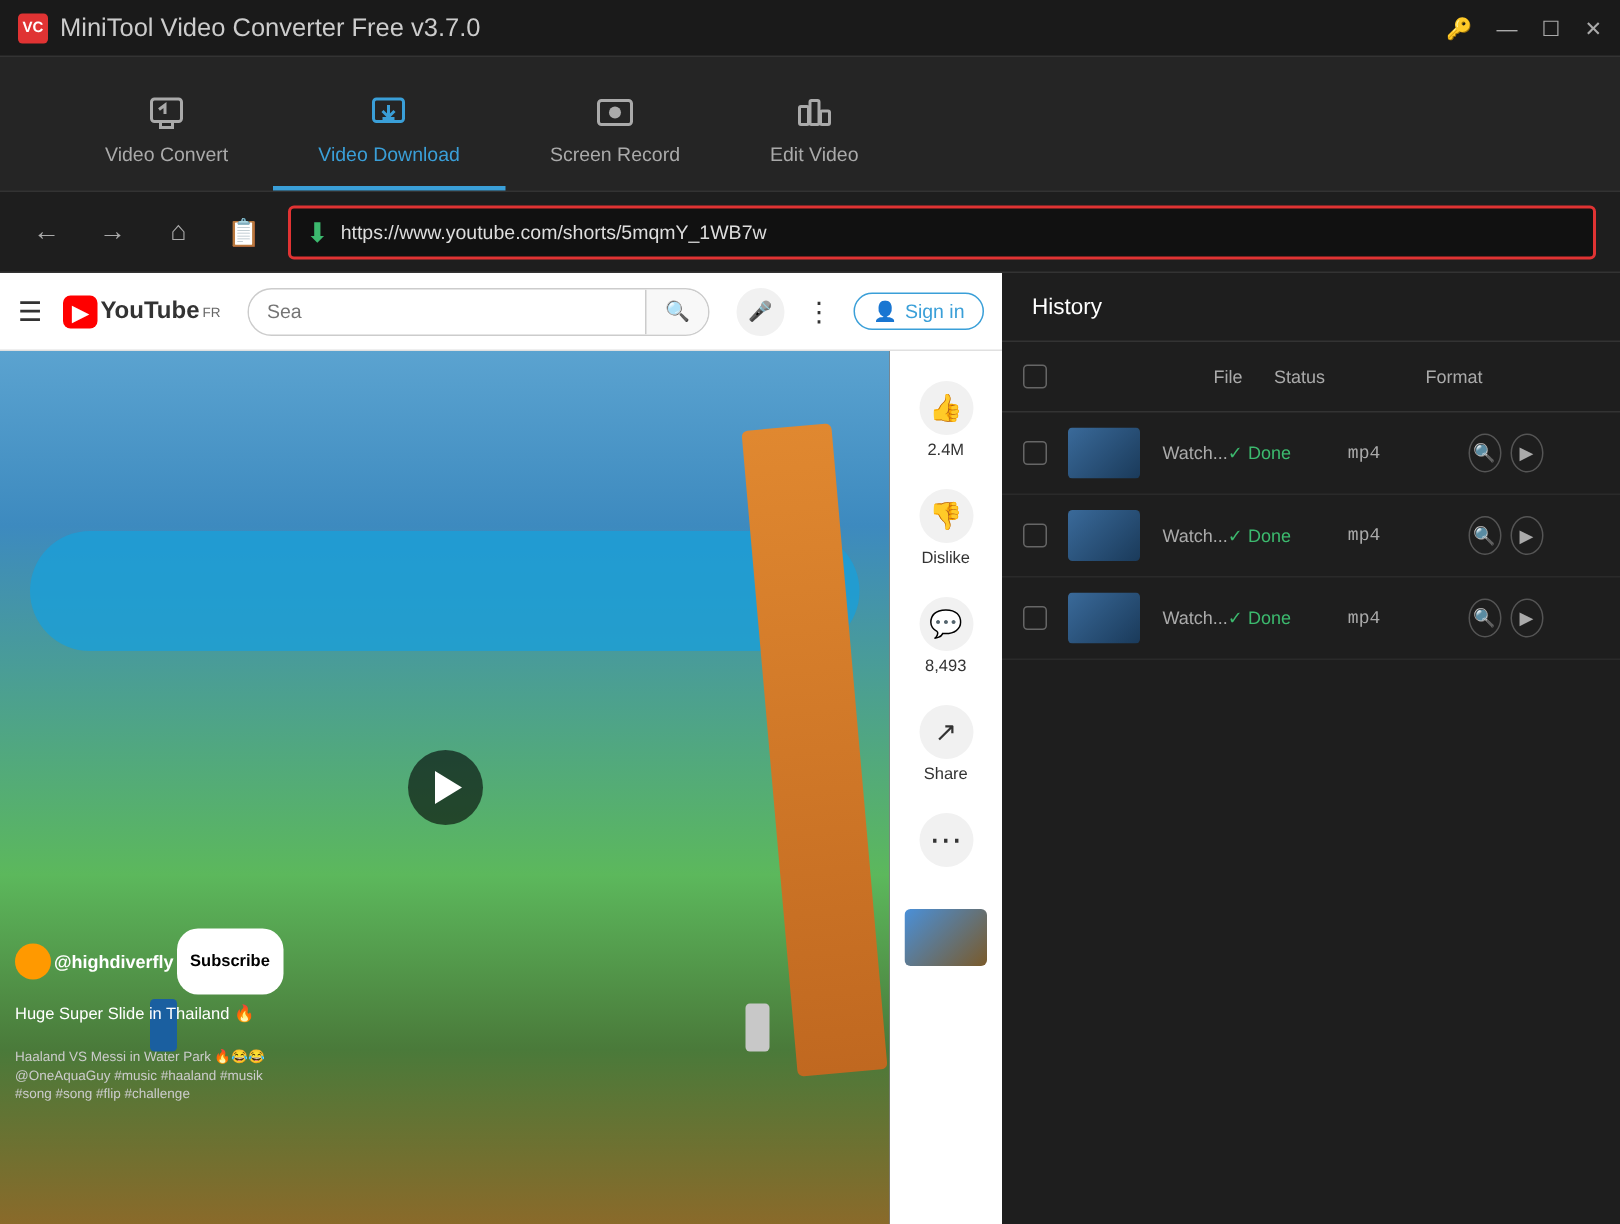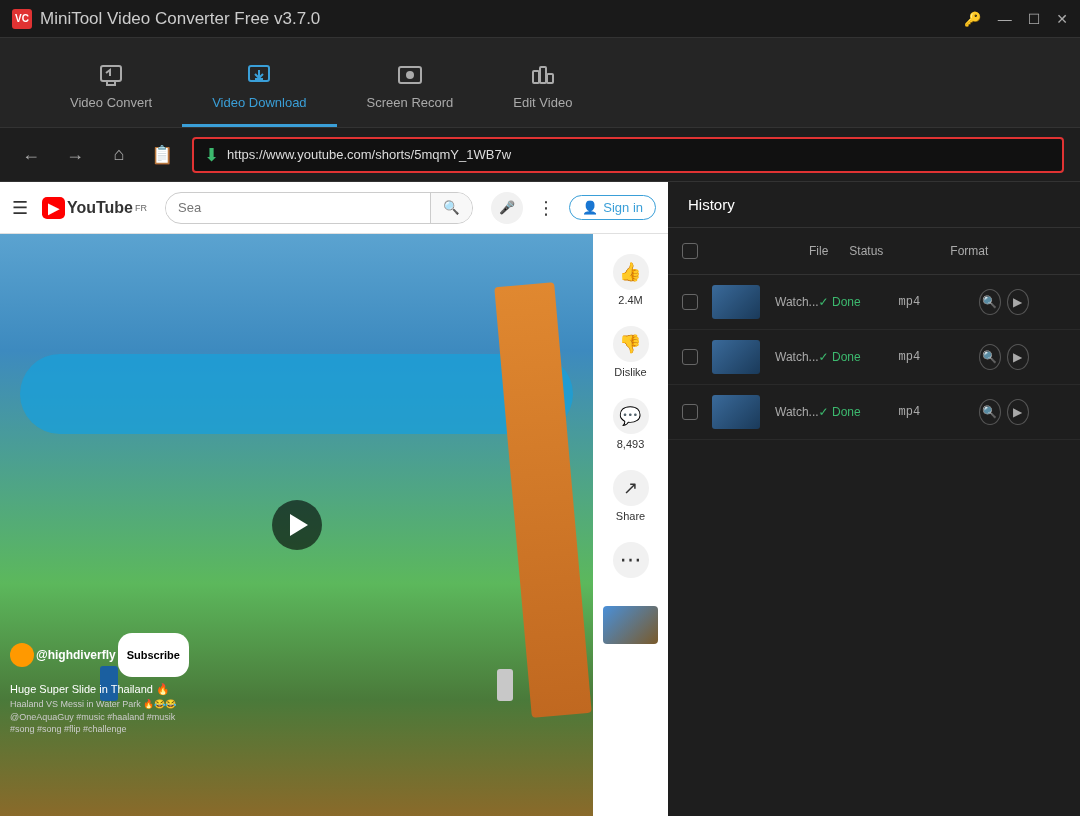--- a/index.html
+++ b/index.html
@@ -132,21 +132,21 @@
     .channel-row { display: flex; align-items: center; gap: 2px; margin-bottom: 6px; }
     .channel-avatar {
       width: 24px; height: 24px; border-radius: 50%;
       background: #f90; overflow: hidden;
     }
     .channel-name { color: #fff; font-size: 12px; font-weight: bold; }
     .subscribe-btn {
       background: #fff; color: #000; border: none; border-radius: 14px;
       padding: 16px 9px; font-size: 11px; font-weight: bold; cursor: pointer;
     }
-    .video-title { color: #fff; font-size: 11px; margin-bottom: 2px; }
+    .video-title { color: #fff; font-size: 11px; margin-bottom: 16px; }
     .video-desc { color: #ccc; font-size: 9px; line-height: 1.4; }
     .play-btn-overlay {
       position: absolute; top: 50%; left: 50%; transform: translate(-50%, -50%);
       width: 50px; height: 50px; border-radius: 50%;
       background: rgba(0,0,0,0.6);
       display: flex; align-items: center; justify-content: center;
     }
     .play-btn-overlay::after {
       content: ''; border-left: 18px solid #fff;
       border-top: 11px solid transparent; border-bottom: 11px solid transparent;

